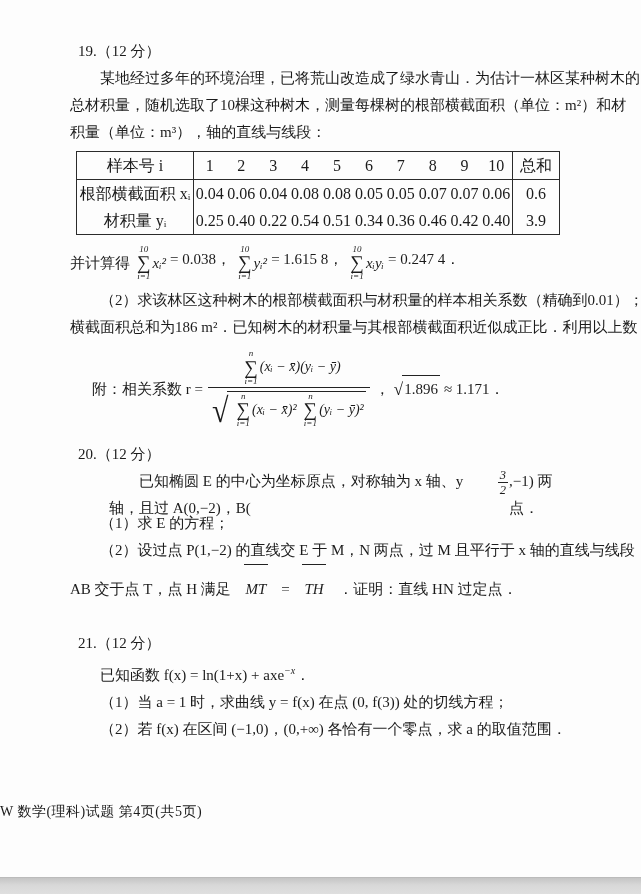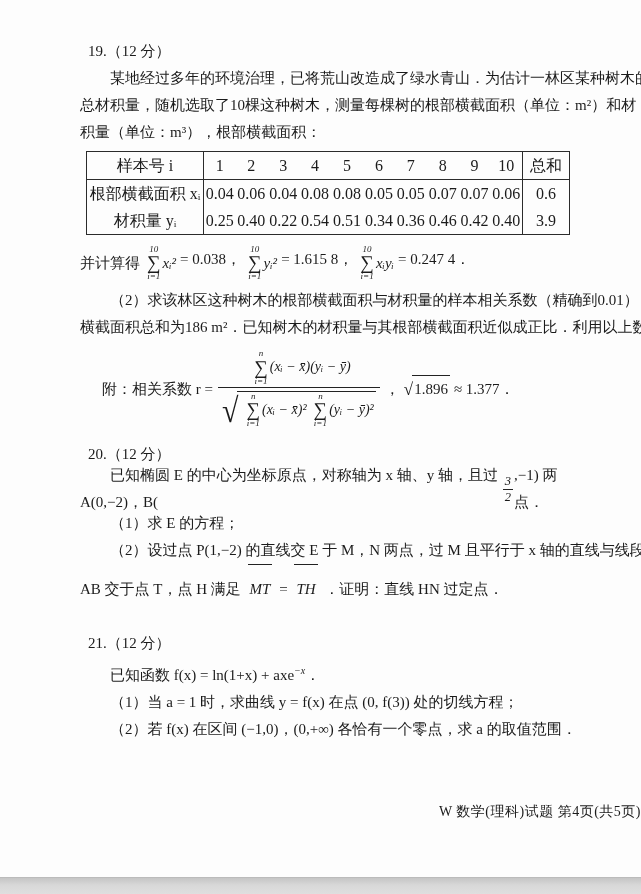--- a/index.html
+++ b/index.html
@@ -1,19 +1,19 @@
 <!DOCTYPE html>
 <html><head>
 <meta charset="utf-8">
 <style>
   html,body{margin:0;padding:0;}
   body{width:641px;height:894px;background:#efefef;}
   .page{position:relative;width:641px;height:894px;background:#fdfdfd;overflow:hidden;
         font-family:"Liberation Serif","DejaVu Serif",serif;color:#1b1b1b;}
-  .content{position:absolute;left:80px;top:38px;width:496px;font-size:15px;line-height:27px;}
+  .content{position:absolute;left:70px;top:38px;width:496px;font-size:15px;line-height:27px;}
   .ln{white-space:nowrap;}
   .ind{text-indent:2em;}
   .qnum{margin-left:8px;}
   .mt22{margin-top:16px;}
 
   
   .dtable{border-collapse:collapse;width:484px;margin:5px 0 4px 6px;text-align:center;
           font-size:16px;border:1.6px solid #2b2b2b;table-layout:fixed;}
   .dtable td{padding:0;height:23px;overflow:hidden;}
   .dtable tr.hdr td{border-bottom:1.2px solid #2b2b2b;height:24px;}
@@ -37,41 +37,41 @@
   .radical{font-size:17px;line-height:1;margin-right:-1px;}
   .den .radical{font-size:30px;transform:scaleY(1.15);}
   .root-body{display:inline-flex;align-items:center;border-top:1.2px solid #222;padding:0 2px;}
   .sqrt{display:inline-flex;align-items:center;margin:0 4px;}
 
   
   .sfrac{display:inline-flex;flex-direction:column;align-items:center;vertical-align:-9px;
          font-size:12.5px;line-height:1.15;margin:0 1px;font-style:italic;}
   .sfrac .fn{padding:0 2px;}
   .sfrac .fd{border-top:1px solid #222;padding:0 2px;}
-  .q20intro{display:flex;align-items:center;height:42px;}
+  .q20intro{display:flex;align-items:flex-start;height:42px;margin-left:39px;}
   .q20intro .lead{text-indent:2em;display:inline-block;}
 
   
-  .vec{display:inline-block;border-top:1.3px solid #222;line-height:1.1;font-style:italic;padding:16px 2px;margin:0 3px;}
+  .vec{display:inline-block;border-top:1.3px solid #222;line-height:1.1;font-style:italic;padding:16px 2px;margin:0 9px;}
   .fnline sup{font-size:10px;font-style:italic;}
 
-  .footer{position:absolute;top:803px;left:0;width:100%;text-align:right;font-size:14px;letter-spacing:0.5px;}
+  .footer{position:absolute;top:803px;left:0;width:100%;text-align:left;font-size:14px;letter-spacing:0.5px;}
   .bottom-bar{position:absolute;left:0;bottom:0;width:100%;height:16px;
               background:linear-gradient(180deg,#c5c5c5 0%,#d8d8d8 45%,#dfdfdf 100%);border-top:1px solid #bbb;}
 </style>
 </head>
 <body>
 
 <div class="page">
   <div class="content">
 
     <div class="ln qnum">19.（12 分）</div>
     <div class="ln ind">某地经过多年的环境治理，已将荒山改造成了绿水青山．为估计一林区某种树木的</div>
     <div class="ln">总材积量，随机选取了10棵这种树木，测量每棵树的根部横截面积（单位：m²）和材</div>
-    <div class="ln">积量（单位：m³），根部横截面积：</div>
+    <div class="ln">积量（单位：m³），轴的直线与线段：</div>
 
     <table class="dtable">
       <tbody>
           <tr class="hdr">
         <td class="lbl">样本号 i</td>
         <td>1</td>
         <td>2</td>
         <td>3</td>
         <td>4</td>
         <td>5</td>
@@ -168,21 +168,21 @@
             </span>
             <span class="mi">(yᵢ − ȳ)²</span>
           </span>
         </span>
       </span>
       <span>，</span>
       <span class="sqrt">
         <span class="radical">√</span>
         <span class="root-body">1.896</span>
       </span>
-      <span>≈ 1.377．</span>
+      <span>≈ 1.171．</span>
     </div>
 
     <div class="ln qnum">20.（12 分）</div>
     <div class="q20intro">
       <span class="lead">已知椭圆 E 的中心为坐标原点，对称轴为 x 轴、y 轴，且过 A(0,−2)，B(</span>
       <span class="sfrac">
         <span class="fn">3</span>
         <span class="fd">2</span>
       </span>
       <span>,−1) 两点．</span>

